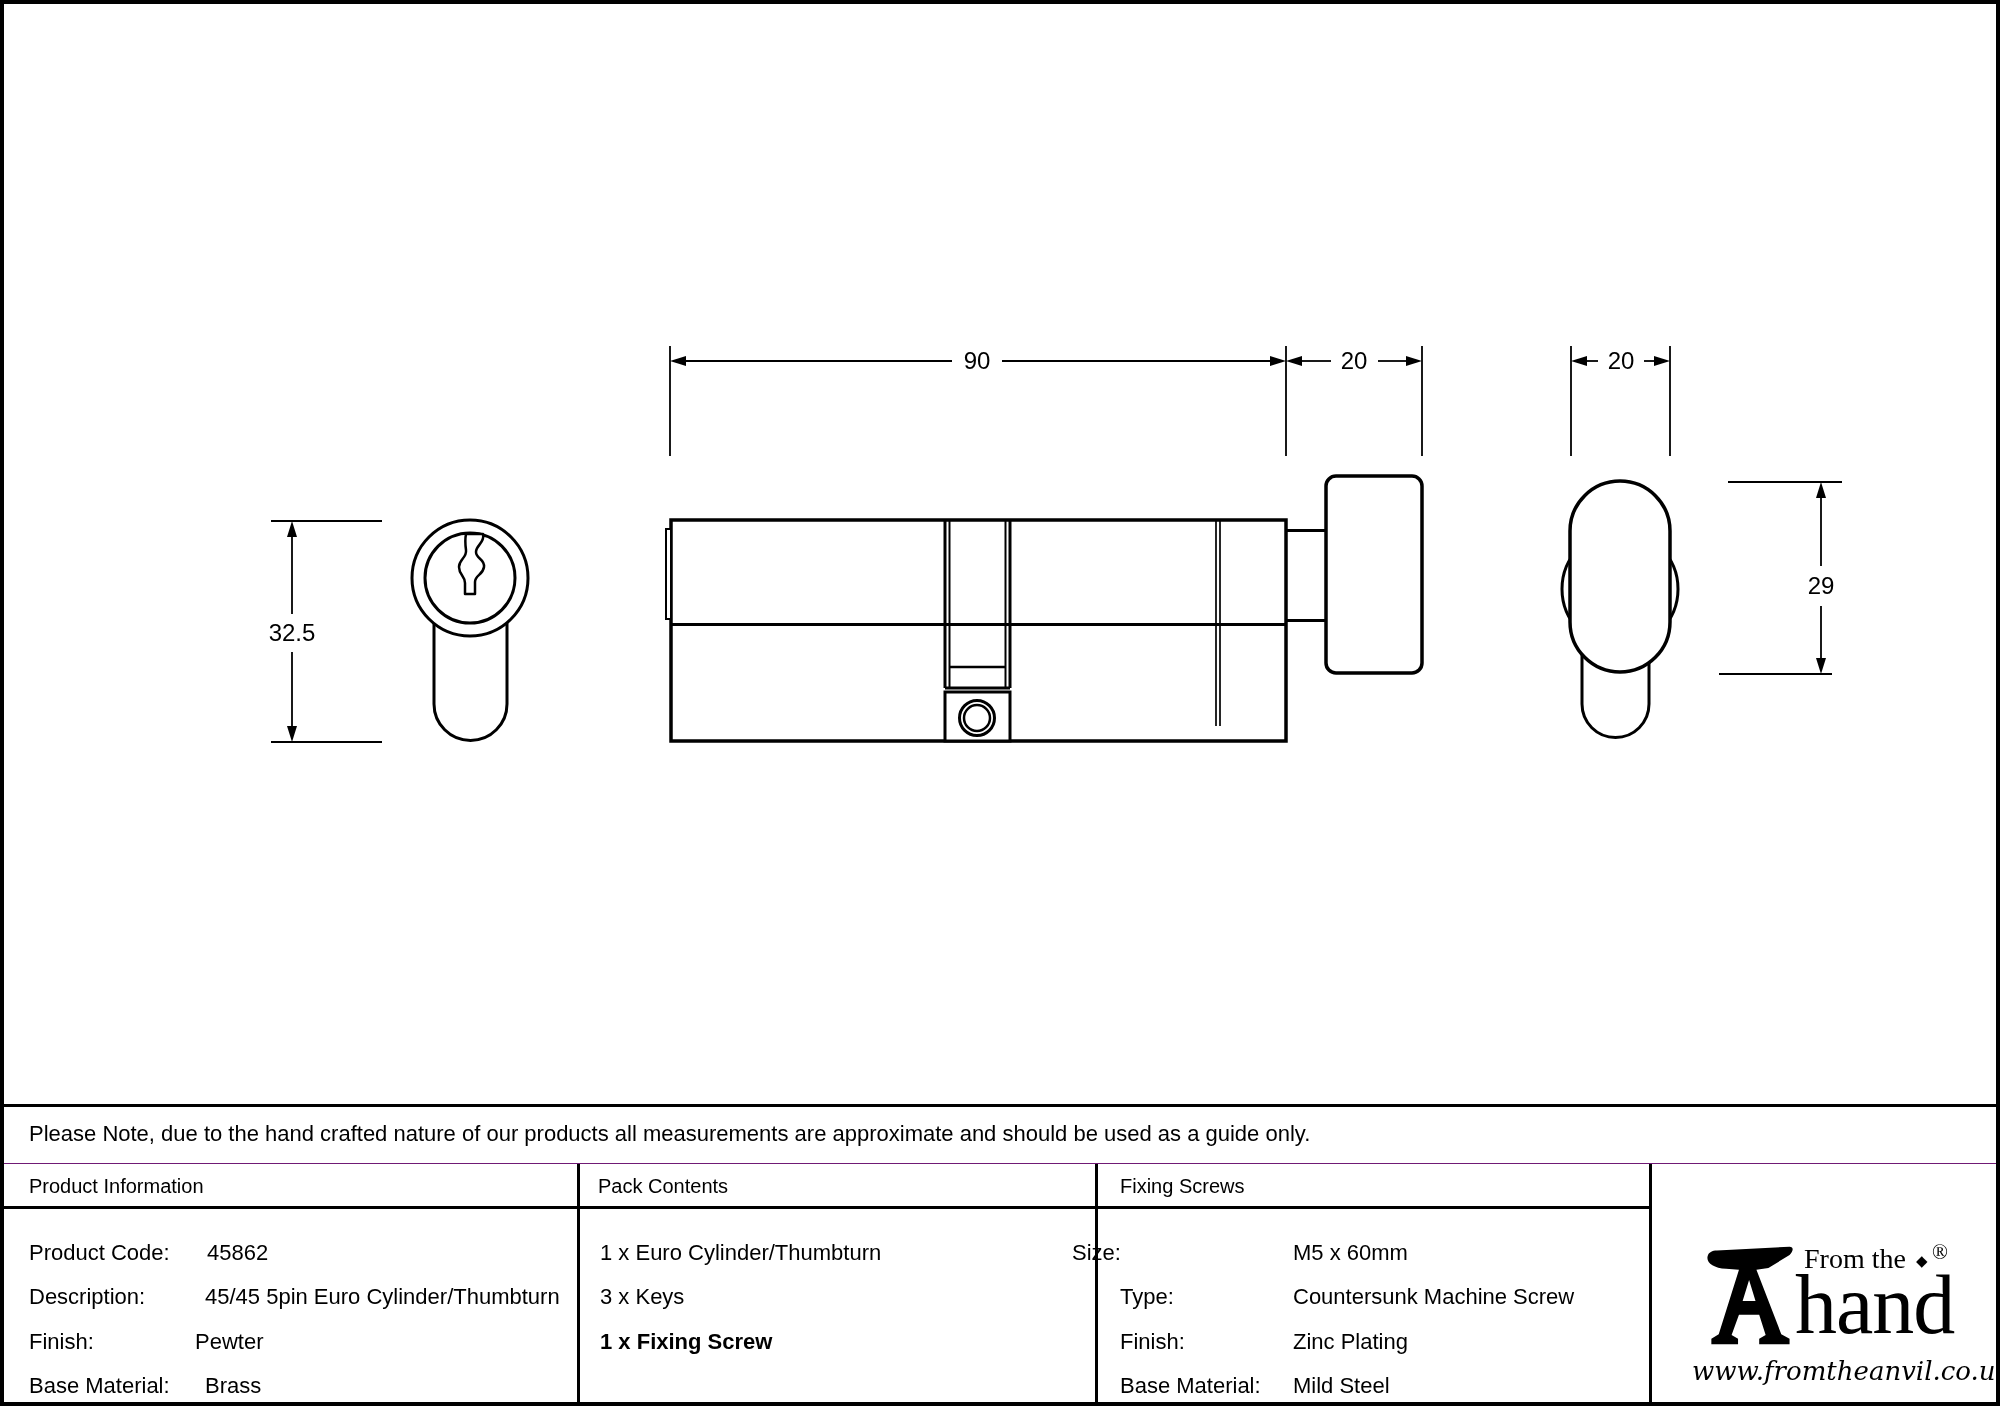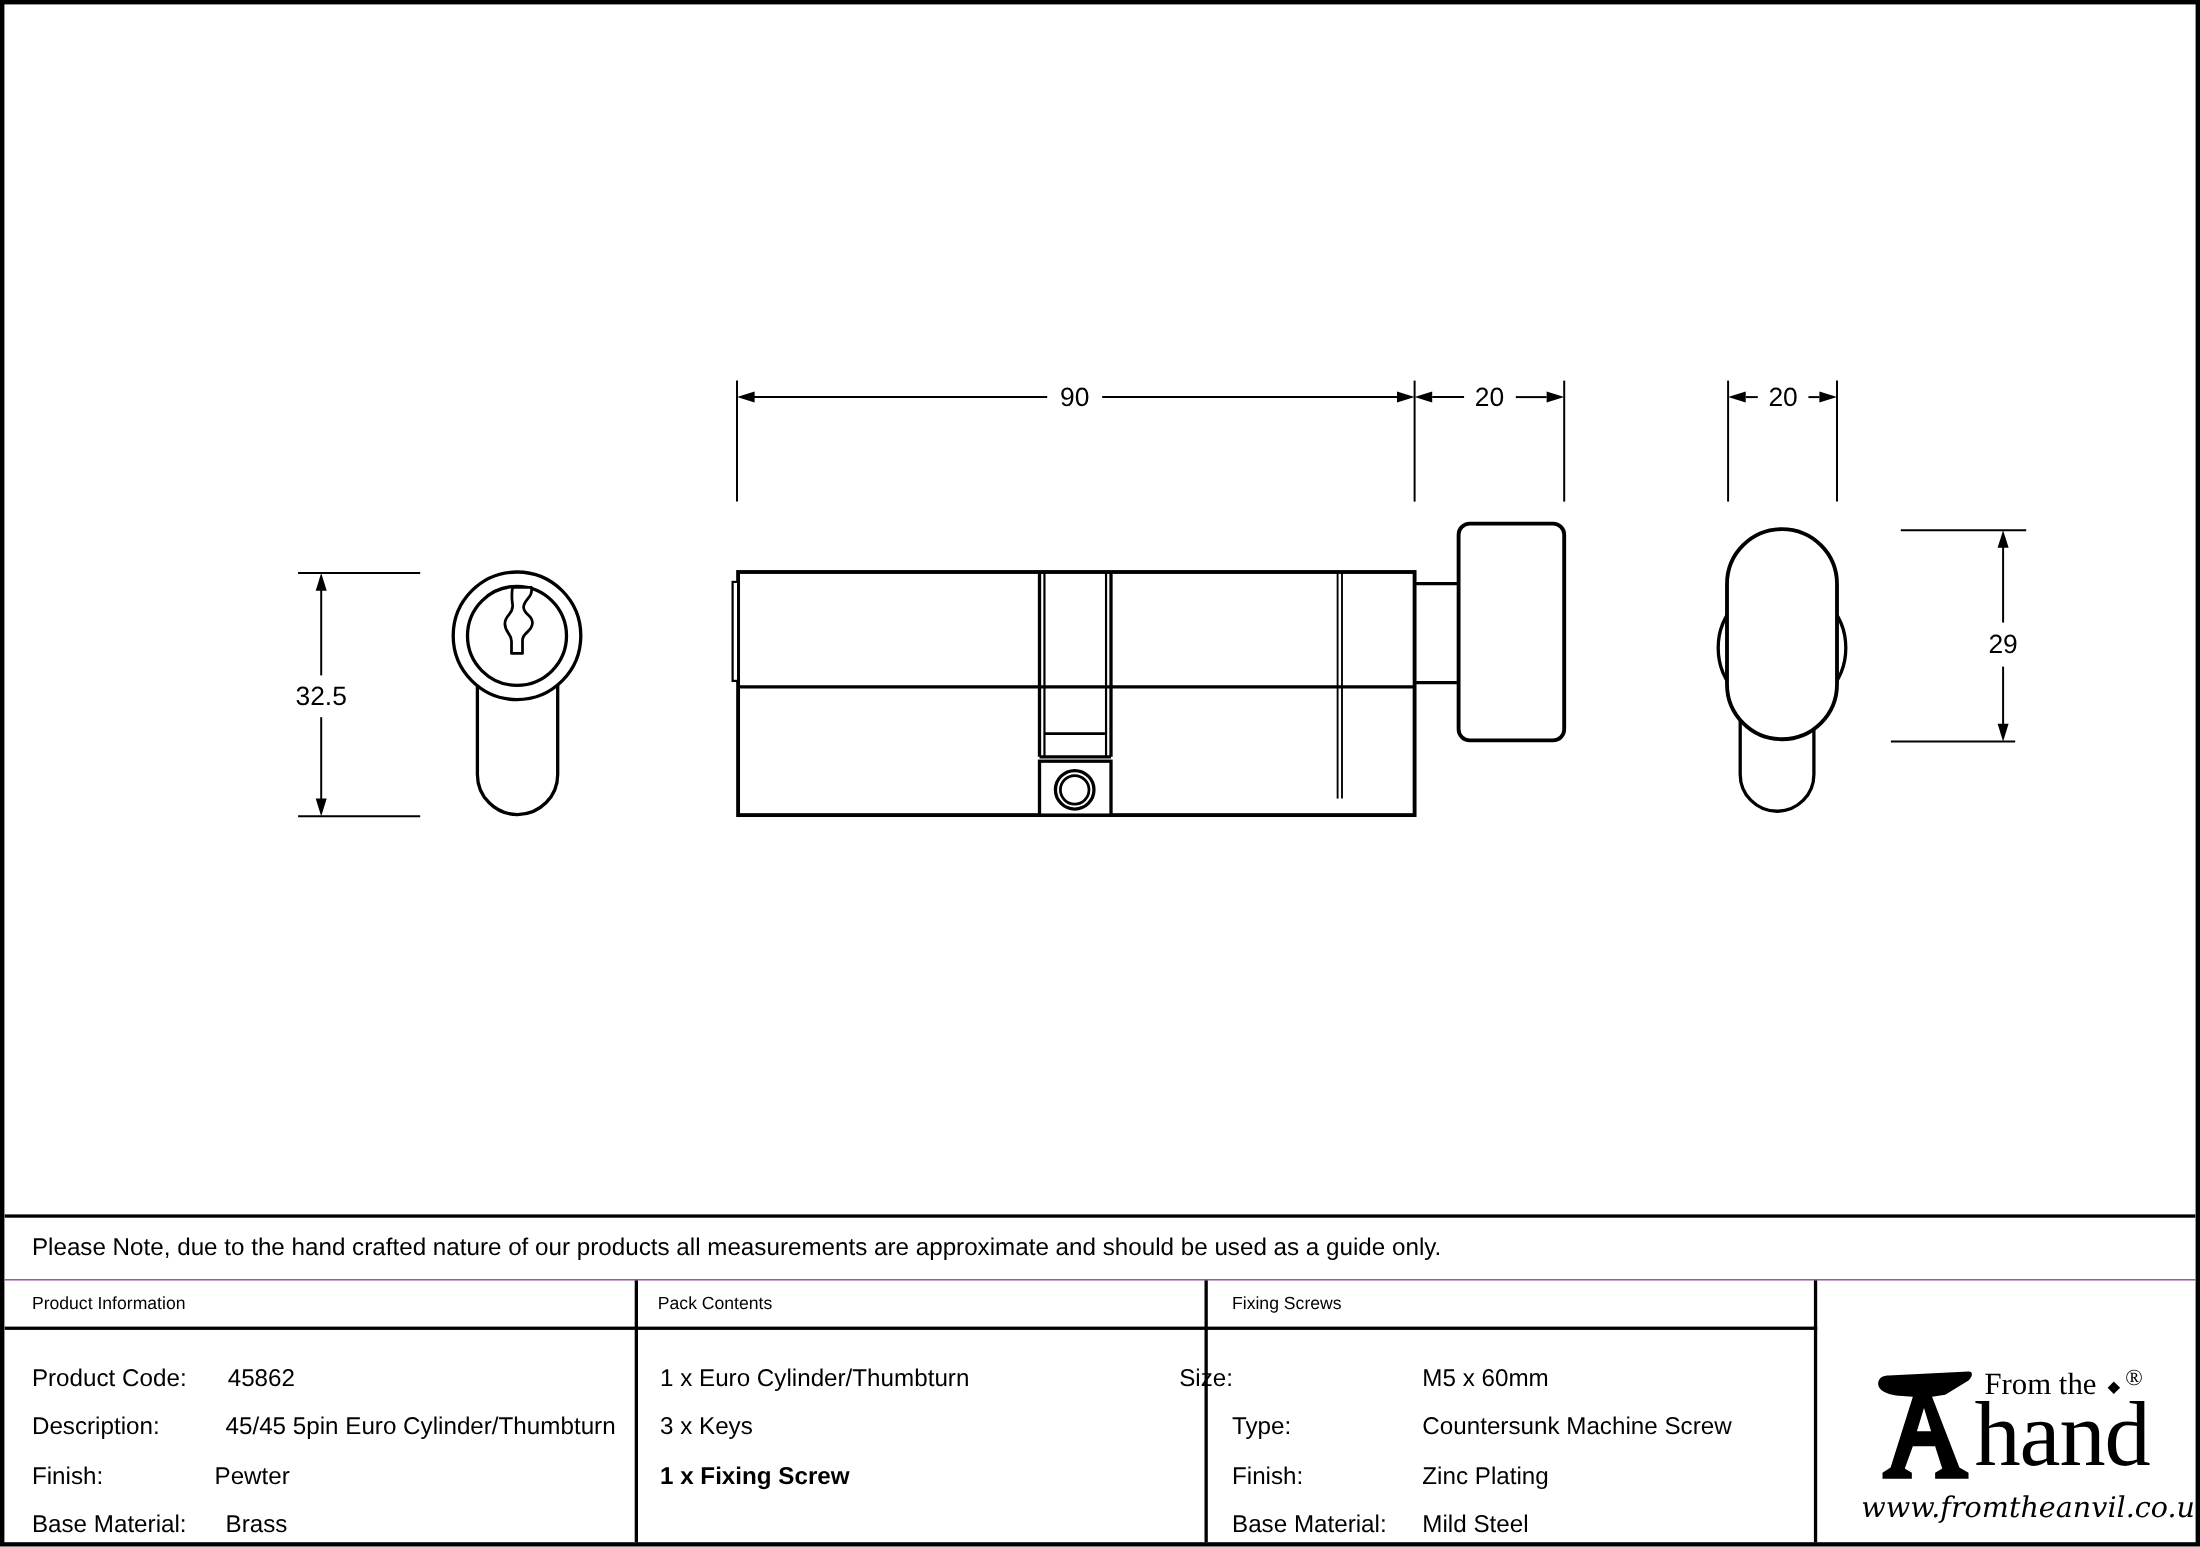--- a/index.html
+++ b/index.html
@@ -28,21 +28,21 @@
     box-sizing:border-box;
     line-height:54px;
     font-size:22px;
     padding-left:25px;
   }
   .vline{position:absolute;width:3px;background:#000;}
   .hline{position:absolute;height:3px;background:#000;}
   .th{
     position:absolute;
     height:42px;line-height:42px;
-    font-size:16px;
+    font-size:20px;
     white-space:nowrap;
   }
   .cell{
     position:absolute;
     height:44px;line-height:44px;
     font-size:22px;
     white-space:nowrap;
   }
   
   .logo-anvil{position:absolute;left:1700px;top:1240px;}

